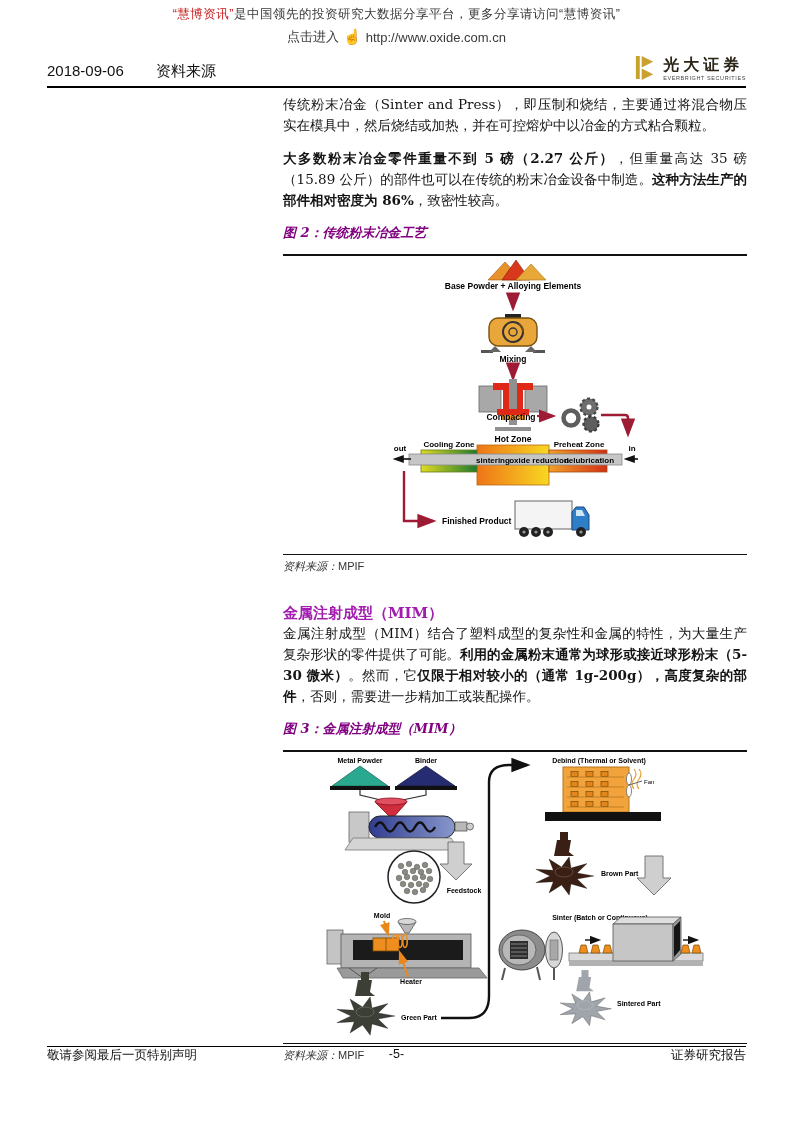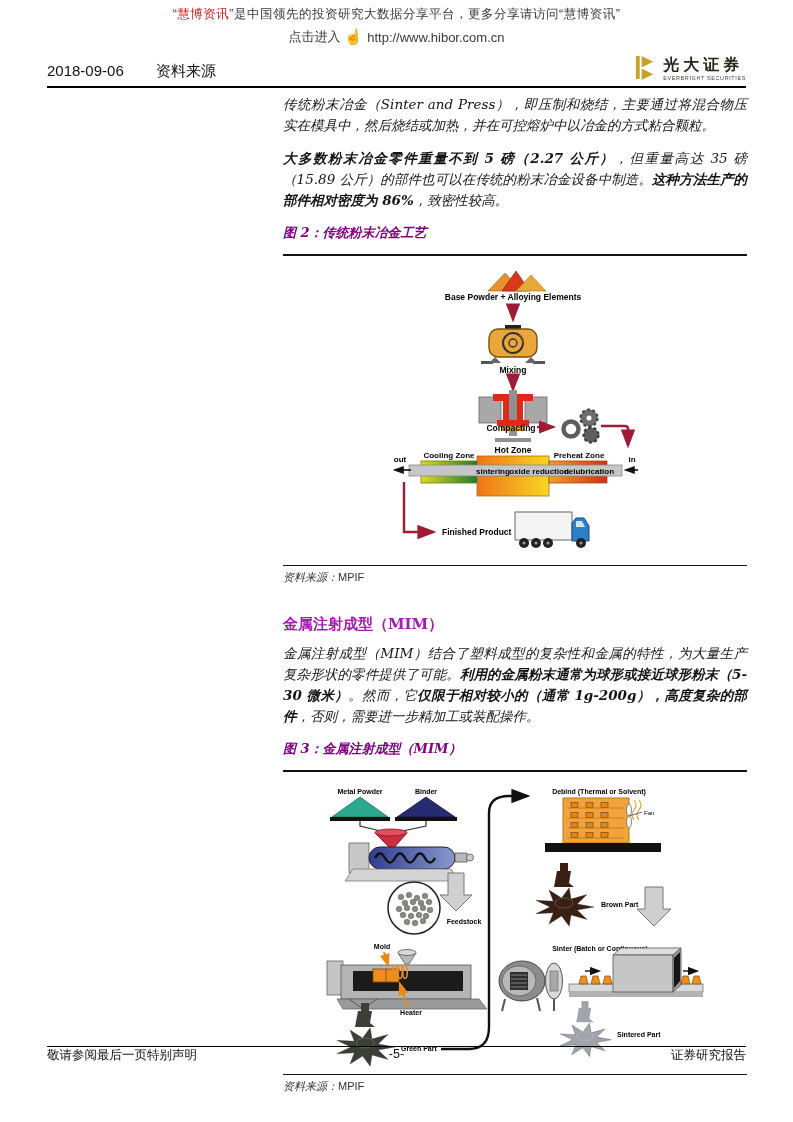--- a/index.html
+++ b/index.html
@@ -19,47 +19,47 @@
   .header-row { position:absolute; top:50px; left:47px; right:47px; height:38px;
     border-bottom:2px solid #000; display:flex; justify-content:space-between; align-items:flex-end; padding-bottom:5px; }
   .date-cat { font-size:15px; color:#111; }
   .date-cat .cat { margin-left:28px; }
   .logo { display:flex; align-items:flex-end; gap:6px; }
   .logo-txt { display:flex; flex-direction:column; line-height:1; }
   .logo-cn { font-family:"Liberation Serif", serif; font-weight:bold; font-size:16px; letter-spacing:4px; color:#2a2416; }
   .logo-en { font-size:5.5px; letter-spacing:0.6px; color:#444; margin-top:3px; }
   
   .column { position:absolute; top:94px; left:283px; width:464px; }
-  .para { font-family:"DejaVu Serif", serif; font-style:italic; font-size:13.5px; line-height:21px; text-align:justify; color:#141414; }
+  .para { font-family:"DejaVu Serif", serif; font-size:13.5px; line-height:21px; text-align:justify; color:#141414; }
   .para b { font-weight:700; }
   .p2 { margin-top:12px; }
   .fig-title { margin-top:13px; font-family:"DejaVu Serif", serif; font-style:italic; font-weight:bold;
     font-size:13px; color:#800080; padding-bottom:12px; border-bottom:2px solid #111; }
-  .fig-body { border-bottom:1px solid #111; padding-top:13px; }
+  .fig-body { border-bottom:1px solid #111; padding-top:2px; }
   .source { margin-top:4px; font-size:11px; color:#333; }
   .source .lab { font-family:"DejaVu Serif", serif; font-style:italic; }
   .section-h { margin-top:30px; font-family:"DejaVu Serif", serif; font-weight:bold; font-size:15px; color:#a21caf; }
-  .p3 { margin-top:9px; }
+  .p3 { }
   svg text { font-family:"Liberation Sans", sans-serif; }
   
   .footer { position:absolute; top:1046px; left:47px; right:47px; border-top:1px solid #000; 
     display:flex; justify-content:space-between; font-size:12.5px; color:#111; }
   .footer .pageno { position:absolute; left:50%; transform:translateX(-50%); }
 </style>
 </head>
 <body>
 
 <div class="banner">
   <div class="banner-line1">
     <span class="banner-brand">“慧博资讯”</span><span>是中国领先的投资研究大数据分享平台，更多分享请访问“慧博资讯”</span>
   </div>
   <div class="banner-line2">
     <span>点击进入</span>
     <span class="hand">☝</span>
-    <span class="banner-url">http://www.hibor.com.cn</span>
+    <span class="banner-url">http://www.oxide.com.cn</span>
   </div>
 </div>
 
 <div class="header-row">
   <div class="date-cat">
     <span>2018-09-06</span>
     <span class="cat">资料来源</span>
   </div>
   <div class="logo">
     <svg width="23" height="27" viewBox="0 0 24 28">

